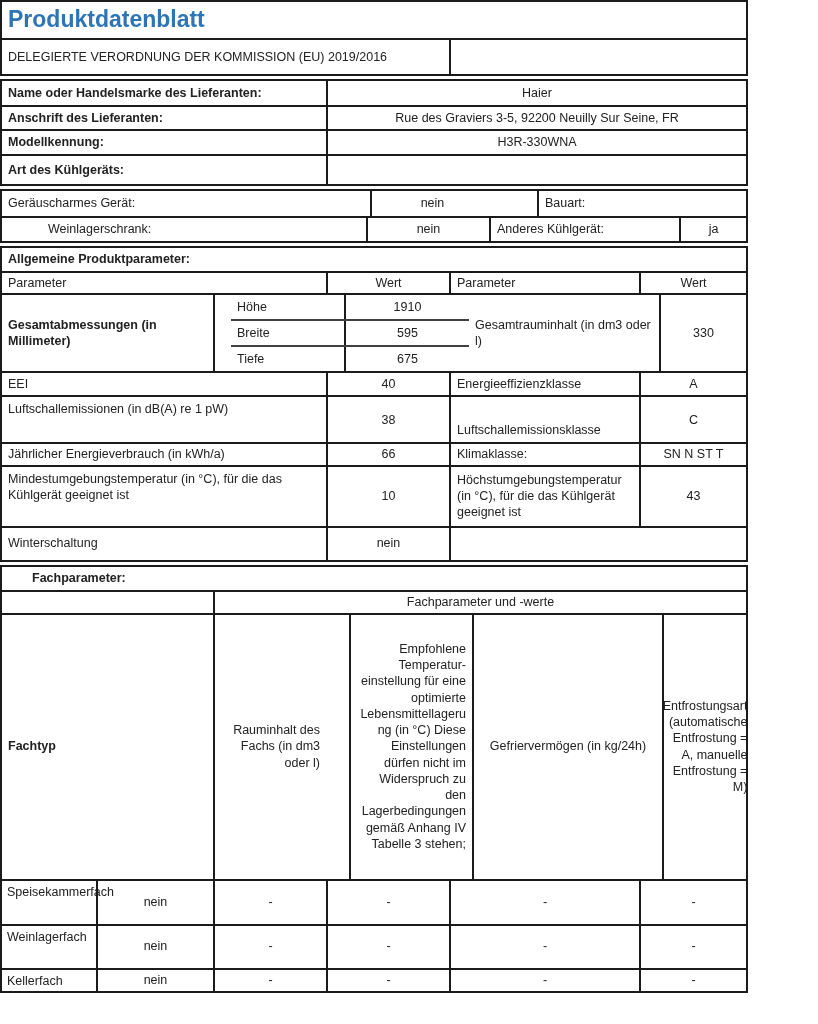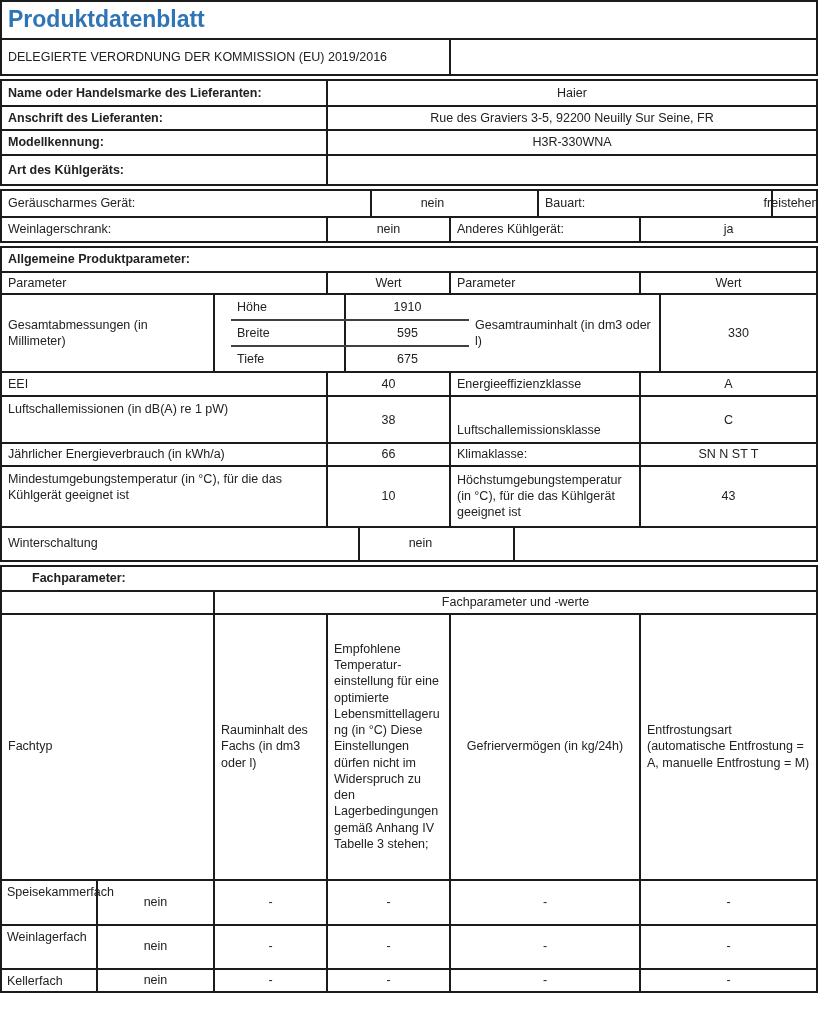--- a/index.html
+++ b/index.html
@@ -1,49 +1,49 @@
 <!DOCTYPE html>
 <html><head>
 <meta charset="utf-8">
 <style>
   html,body { margin:0; padding:0; background:#ffffff; }
   .sheet {
-    width:818px; height:1024px; box-sizing:border-box;
+    width:748px; height:1024px; box-sizing:border-box;
     font-family:"Liberation Sans", sans-serif;
     font-size:12.5px; color:#222; background:#fff;
     position:relative; overflow:hidden;
   }
   .block { border:2px solid #1b1b1b; box-sizing:border-box; }
   .gap { height:3px; }
   .row { display:flex; align-items:stretch; box-sizing:border-box; }
   .row + .row { border-top:2px solid #1b1b1b; }
   .cell {
     display:flex; align-items:center; box-sizing:border-box;
     padding:2px 6px; line-height:1.3; min-width:0;
   }
   .cell + .cell { border-left:2px solid #1b1b1b; }
-  .ctr { justify-content:center; text-align:left; }
+  .ctr { justify-content:center; text-align:right; }
   .top { align-items:flex-start; padding-top:4px; }
   .bot { align-items:flex-end; padding-bottom:4px; }
   .bold { font-weight:bold; }
   .wA { flex:0 0 324px; } 
   .wB { flex:0 0 123px; } 
   .wC { flex:0 0 190px; } 
-  .wD { flex:0 0 211px; } 
+  .wD { flex:0 0 211px;font-weight:bold; } 
   .wE { flex:0 0 113px; } 
   .wF { flex:0 0 94px;  } 
   .wG { flex:0 0 117px; } 
   .fill { flex:1 1 auto; }
   .title-row { min-height:36px; align-items:center; }
   .title-text { font-size:23px; font-weight:bold; color:#2E75B6; padding:2px 6px 4px 6px; }
   .subcol { flex:0 0 238px; display:flex; flex-direction:column; border-left:2px solid #1b1b1b;padding-left:16px; }
   .subrow { display:flex; flex:1 1 auto; }
   .subrow + .subrow { border-top:2px solid #404040; }
   .subrow .cell:first-child { border-left:none; }
-  .brk { overflow-wrap:anywhere; word-break:break-word; }
+  .brk { overflow-wrap:anywhere; word-break:break-word;margin-left:23px; }
   .namecell { padding:3px 2px 2px 5px; align-items:flex-start; }
 </style>
 </head>
 <body>
 
 <div class="sheet">
 
   <div class="block">
     <div class="row title-row">
       <div class="title-text">Produktdatenblatt</div>
@@ -77,21 +77,21 @@
 
   <div class="gap"></div>
 
   <div class="block">
     <div class="row" style="min-height:25px;gap:44px;">
       <div class="cell wA">Geräuscharmes Gerät:</div>
       <div class="cell wB ctr">nein</div>
       <div class="cell wC">Bauart:</div>
       <div class="cell fill ctr">freistehend</div>
     </div>
-    <div class="row" style="min-height:25px;">
+    <div class="row" style="min-height:25px;padding-left:40px;">
       <div class="cell wA">Weinlagerschrank:</div>
       <div class="cell wB ctr">nein</div>
       <div class="cell wC">Anderes Kühlgerät:</div>
       <div class="cell fill ctr">ja</div>
     </div>
   </div>
 
   <div class="gap"></div>
 
   <div class="block">
@@ -140,21 +140,21 @@
       <div class="cell wB ctr">66</div>
       <div class="cell wC">Klimaklasse:</div>
       <div class="cell fill ctr">SN N ST T</div>
     </div>
     <div class="row" style="min-height:61px;">
       <div class="cell wA top">Mindestumgebungstemperatur (in °C), für die das Kühlgerät geeignet ist</div>
       <div class="cell wB ctr">10</div>
       <div class="cell wC">Höchstumgebungstemperatur (in °C), für die das Kühlgerät geeignet ist</div>
       <div class="cell fill ctr">43</div>
     </div>
-    <div class="row" style="min-height:34px;gap:32px;">
+    <div class="row" style="min-height:34px;">
       <div class="cell wA">Winterschaltung</div>
       <div class="cell wB ctr">nein</div>
       <div class="cell fill"></div>
     </div>
   </div>
 
   <div class="gap"></div>
 
   <div class="block">
     <div class="row" style="min-height:23px;padding-left:24px;">

